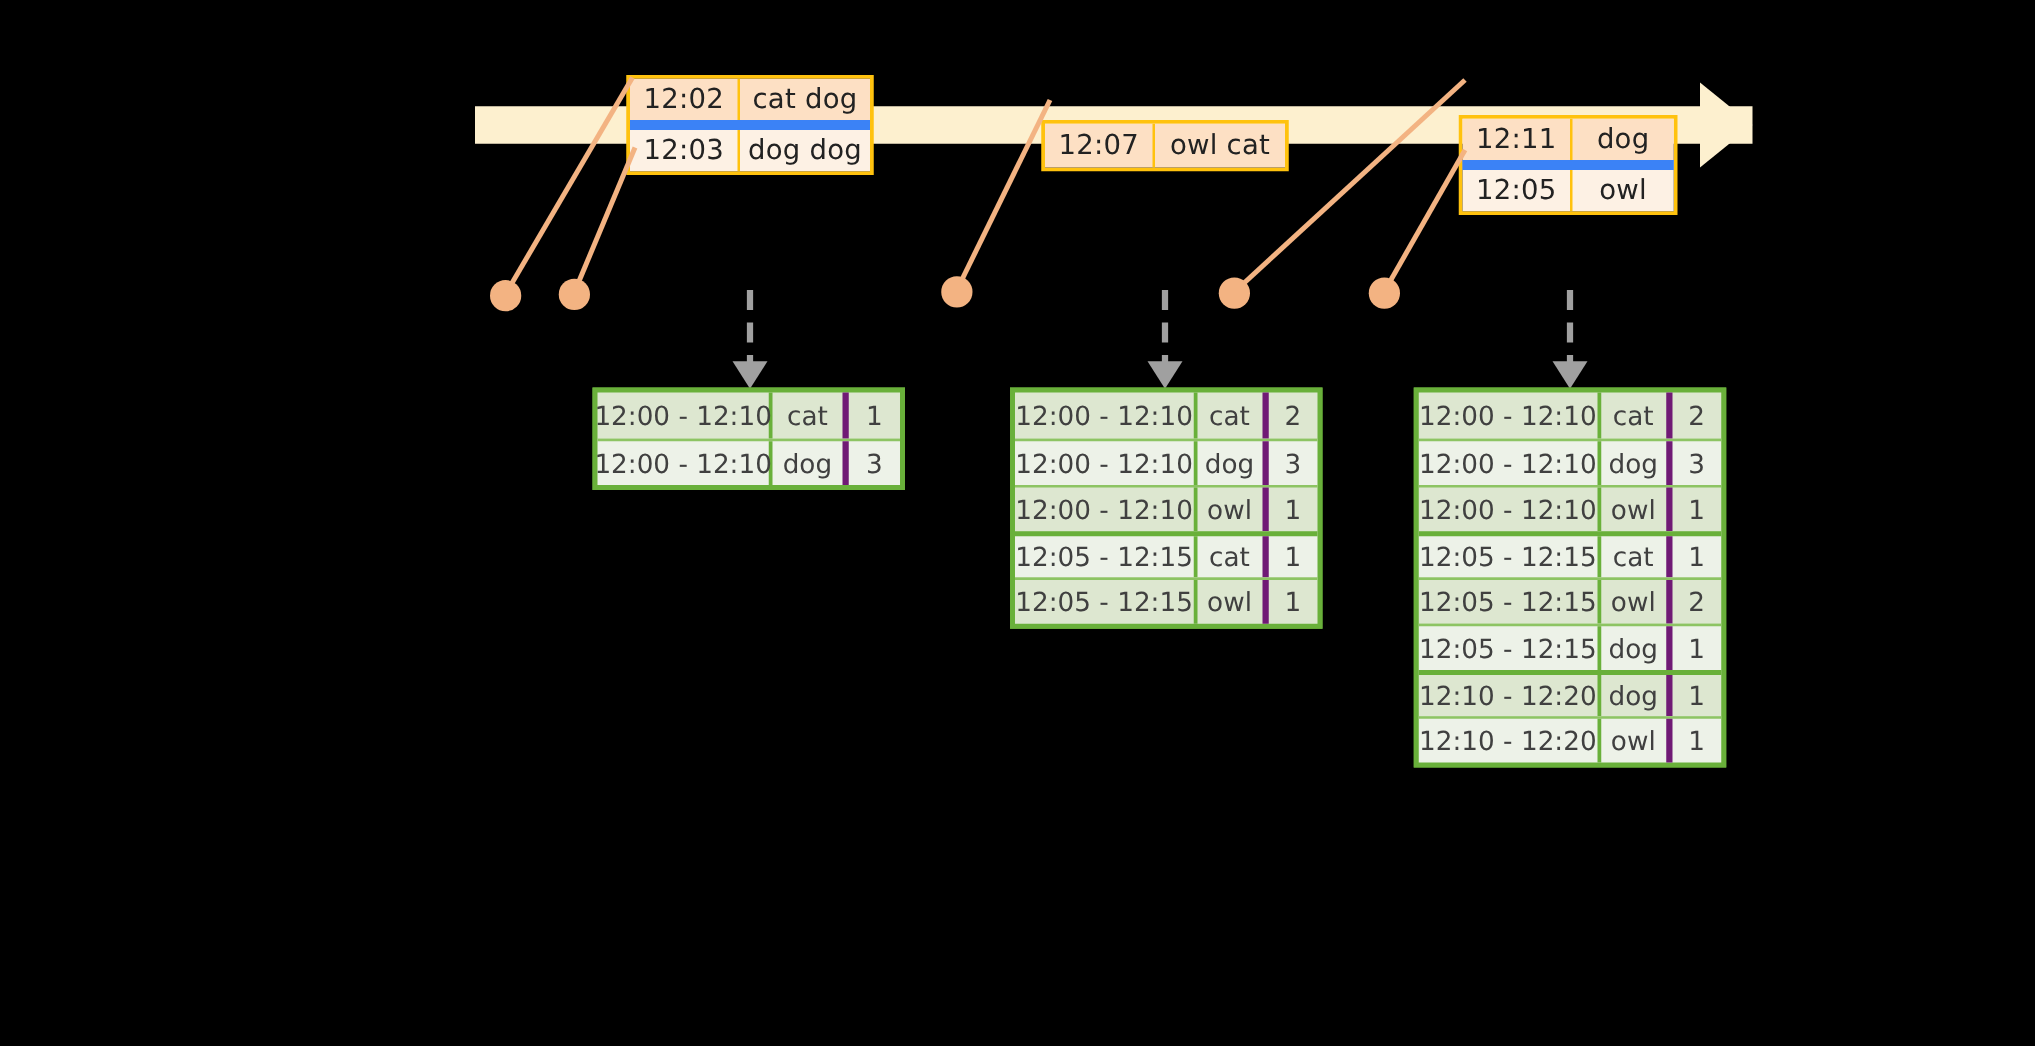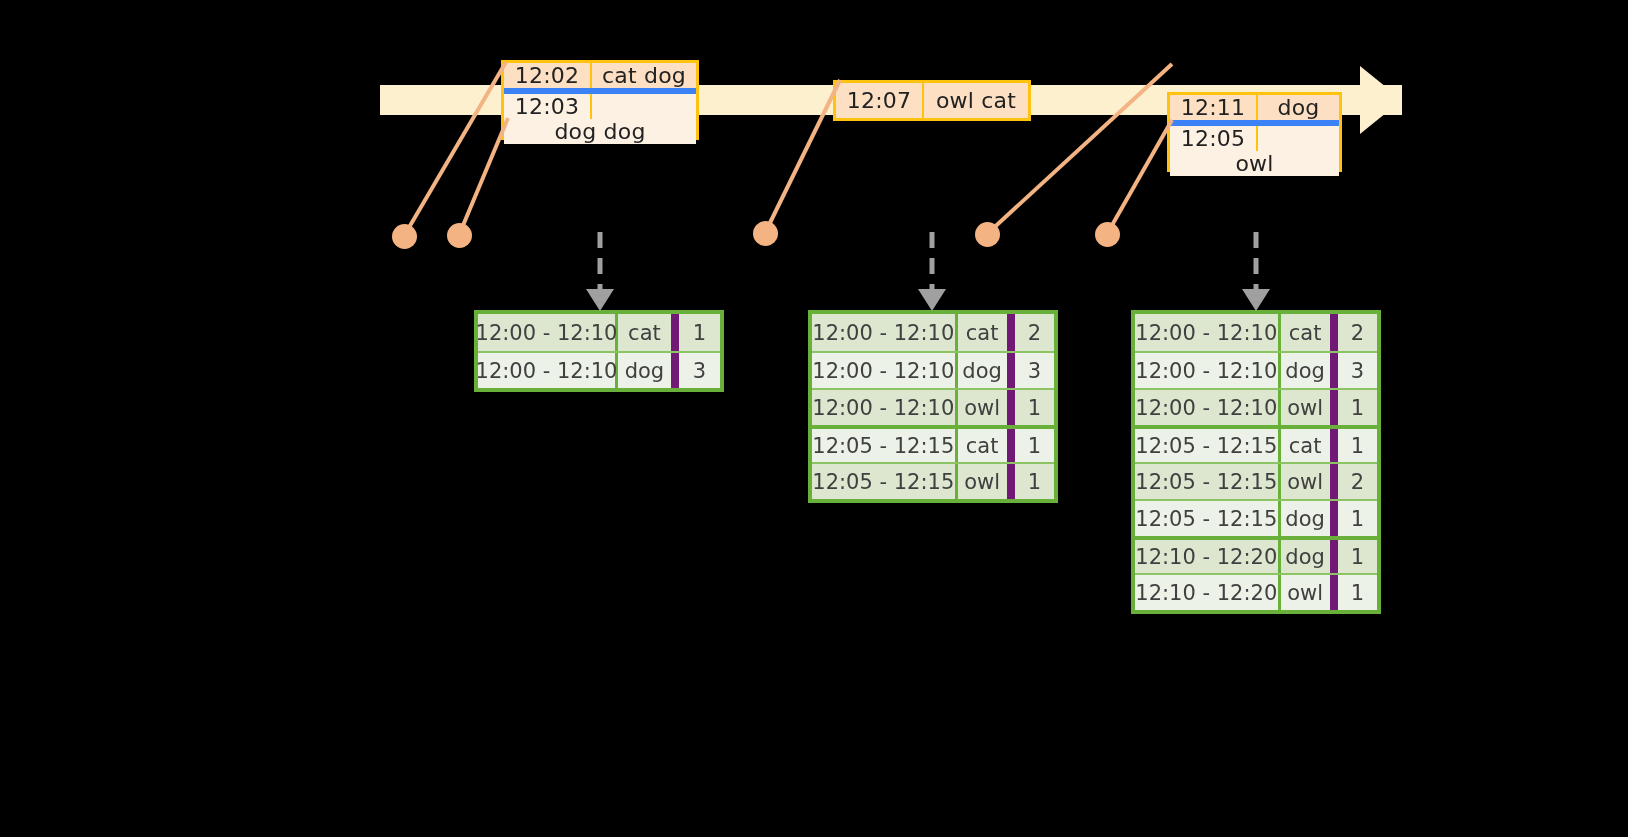--- a/index.html
+++ b/index.html
@@ -12,21 +12,21 @@
   .tl-bar{position:absolute;background:#fdf0cf;}
   .tl-head{position:absolute;width:0;height:0;
            border-top:34px solid transparent;
            border-bottom:34px solid transparent;
            border-left:42px solid #fdf0cf;}
 
   
   .evbox{position:absolute;border:3px solid #ffc20e;box-sizing:border-box;
          display:flex;flex-direction:column;}
   .evrow{display:flex;flex:1;}
-  .evrow + .evrow{border-top:6px solid #3b82f6;flex-direction:column;}
+  .evrow + .evrow{border-top:8px solid #3b82f6;}
   .evrow.dark{background:#fde0c4;}
   .evrow.light{background:#fdf1e4;}
   .evcell{display:flex;align-items:center;justify-content:center;
           color:#222;font-size:22px;letter-spacing:.2px;box-sizing:border-box;}
   .evcell.time{width:88px;border-right:2px solid #ffc20e;}
   .evcell.val{flex:1;}
 
   
   .dot{position:absolute;width:25px;height:25px;border-radius:50%;
        background:#f3b382;}
@@ -35,21 +35,21 @@
   .gtable{position:absolute;border:4px solid #69b03a;box-sizing:border-box;
           display:flex;flex-direction:column;background:#69b03a;}
   .grow{display:flex;height:37px;box-sizing:border-box;}
   .grow.dark{background:#dde7d0;}
   .grow.light{background:#edf2e8;}
   .grow.sep{border-top:4px solid #69b03a;}
   .grow.thin{border-top:2px solid #8dc463;}
   .gcell{display:flex;align-items:center;justify-content:center;
          color:#404040;font-size:21px;box-sizing:border-box;}
   .gcell.win{width:148px;border-right:3px solid #69b03a;white-space:nowrap;}
-  .gcell.key{width:58px;border-right:8px solid #701a75;}
+  .gcell.key{width:58px;border-right:5px solid #701a75;}
   .gcell.cnt{width:40px;}
   .gtable.t1 .gcell.win{width:140px;}
   .gtable.t1 .gcell.key{width:62px;}
   .gtable.t1 .gcell.cnt{width:42px;}
 </style>
 </head>
 <body>
 
 <div id="stage">
 
@@ -60,21 +60,21 @@
     <div class="evrow dark">
       <div class="evcell time">12:02</div>
       <div class="evcell val">cat dog</div>
     </div>
     <div class="evrow light">
       <div class="evcell time">12:03</div>
       <div class="evcell val">dog dog</div>
     </div>
   </div>
 
-  <div class="evbox" style="left:833px;top:80px;width:198px;height:41px;">
+  <div class="evbox" style="left:833px;top:96px;width:198px;height:41px;">
     <div class="evrow dark">
       <div class="evcell time">12:07</div>
       <div class="evcell val">owl cat</div>
     </div>
   </div>
 
   <div class="evbox" style="left:1167px;top:60px;width:175px;height:80px;margin-top:32px;">
     <div class="evrow dark">
       <div class="evcell time">12:11</div>
       <div class="evcell val">dog</div>

